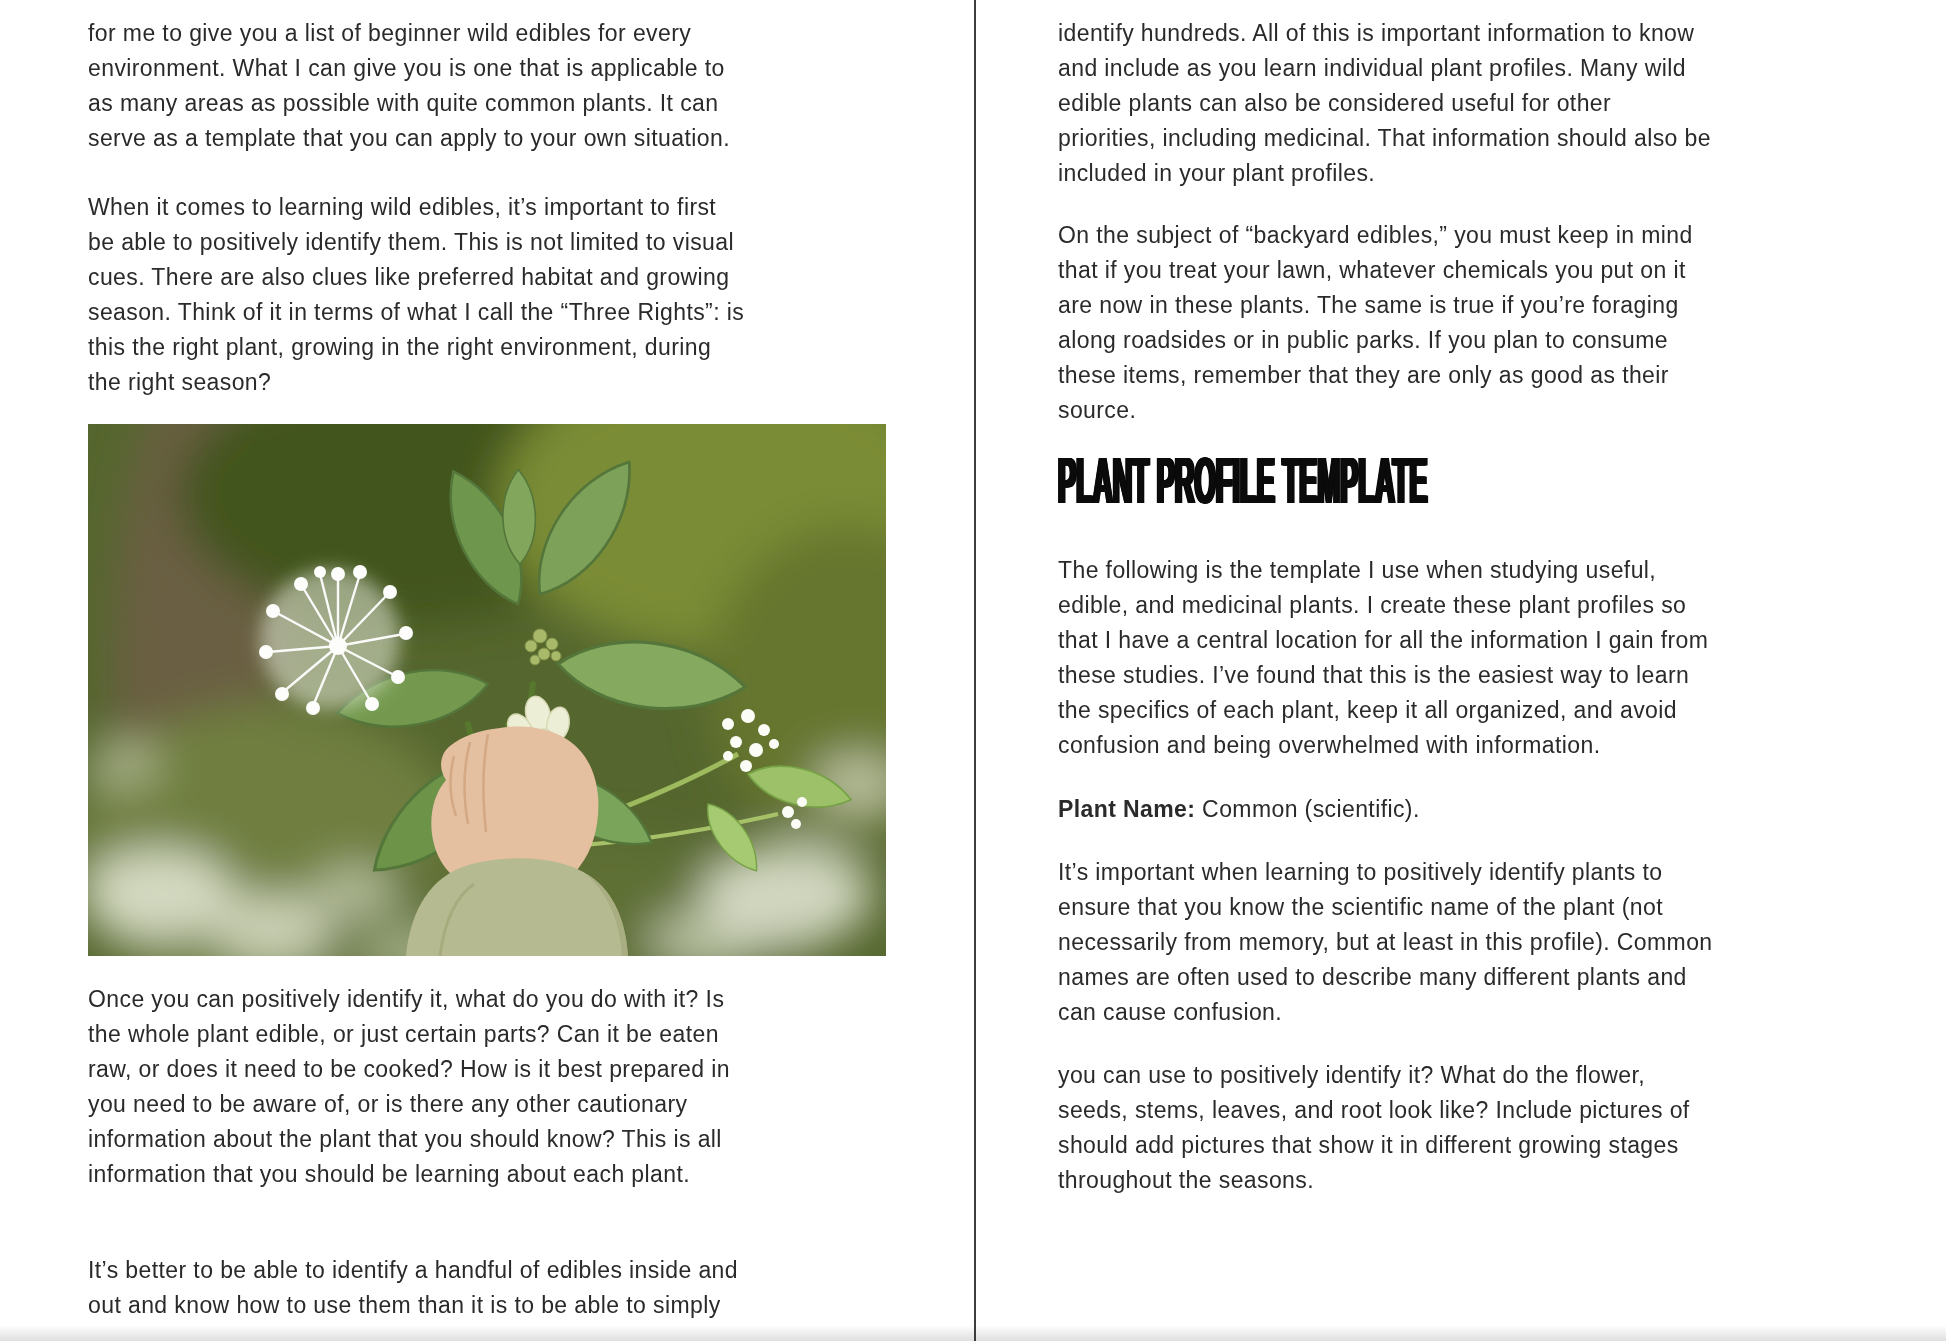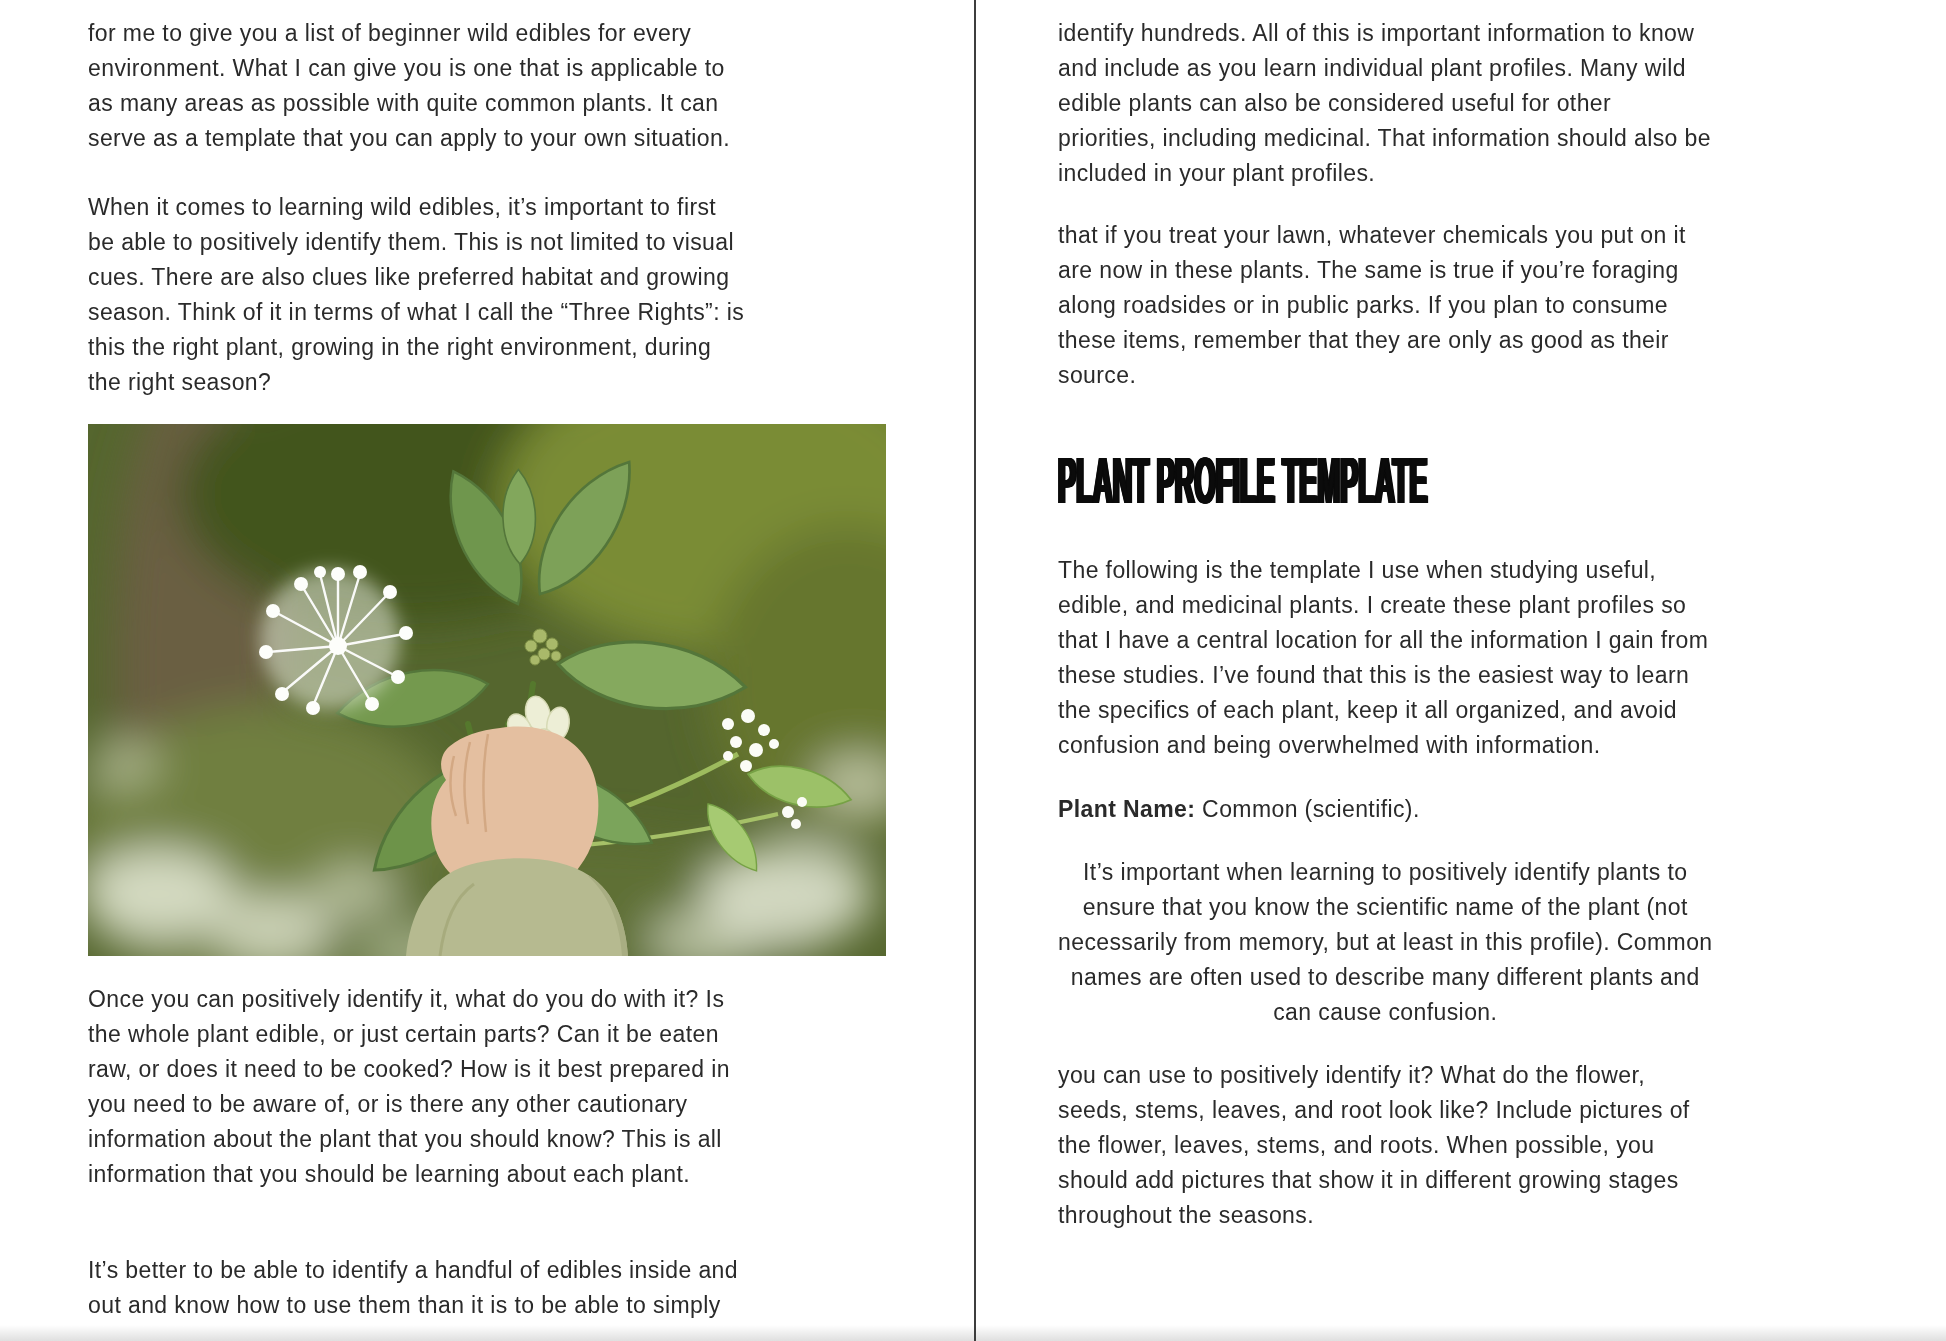--- a/index.html
+++ b/index.html
@@ -26,21 +26,21 @@
   }
   
   #lp1{left:88px;top:16px;}
   #lp2{left:88px;top:190px;}
   #lp3{left:88px;top:982px;}
   #lp4{left:88px;top:1253px;}
   #rp1{left:1058px;top:16px;}
   #rp2{left:1058px;top:218px;}
   #rp3{left:1058px;top:553px;}
   #rp4{left:1058px;top:792px;}
-  #rp5{left:1058px;top:855px;text-align:center;}
+  #rp5{left:1058px;top:855px;}
   #rp6{left:1058px;top:1058px;}
 </style>
 </head>
 <body>
 
 <div id="canvas">
 
   <div>
     <div id="lp1" class="para">
         <div class="tline"><span>for me to give you a list of beginner wild edibles for every</span></div>
@@ -203,20 +203,21 @@
 
   <div>
     <div id="rp1" class="para">
         <div class="tline"><span>identify hundreds. All of this is important information to know</span></div>
         <div class="tline"><span>and include as you learn individual plant profiles. Many wild</span></div>
         <div class="tline"><span>edible plants can also be considered useful for other</span></div>
         <div class="tline"><span>priorities, including medicinal. That information should also be</span></div>
         <div class="tline"><span>included in your plant profiles.</span></div>
       </div>
     <div id="rp2" class="para">
+        <div class="tline"><span>On the subject of “backyard edibles,” you must keep in mind</span></div>
         <div class="tline"><span>that if you treat your lawn, whatever chemicals you put on it</span></div>
         <div class="tline"><span>are now in these plants. The same is true if you’re foraging</span></div>
         <div class="tline"><span>along roadsides or in public parks. If you plan to consume</span></div>
         <div class="tline"><span>these items, remember that they are only as good as their</span></div>
         <div class="tline"><span>source.</span></div>
       </div>
     <h1 class="heading">PLANT PROFILE TEMPLATE</h1>
     <div id="rp3" class="para">
         <div class="tline"><span>The following is the template I use when studying useful,</span></div>
         <div class="tline"><span>edible, and medicinal plants. I create these plant profiles so</span></div>
@@ -231,20 +232,19 @@
     <div id="rp5" class="para">
         <div class="tline"><span>It’s important when learning to positively identify plants to</span></div>
         <div class="tline"><span>ensure that you know the scientific name of the plant (not</span></div>
         <div class="tline"><span>necessarily from memory, but at least in this profile). Common</span></div>
         <div class="tline"><span>names are often used to describe many different plants and</span></div>
         <div class="tline"><span>can cause confusion.</span></div>
       </div>
     <div id="rp6" class="para">
         <div class="tline"><span>you can use to positively identify it? What do the flower,</span></div>
         <div class="tline"><span>seeds, stems, leaves, and root look like? Include pictures of</span></div>
-        <div class="tline"><span>the flower, leaves, stems, and roots. When possible, you</span></div>
         <div class="tline"><span>should add pictures that show it in different growing stages</span></div>
         <div class="tline"><span>throughout the seasons.</span></div>
       </div>
   </div>
 
   <div class="bottom-fade"></div>
 </div>
 
 </body></html>

